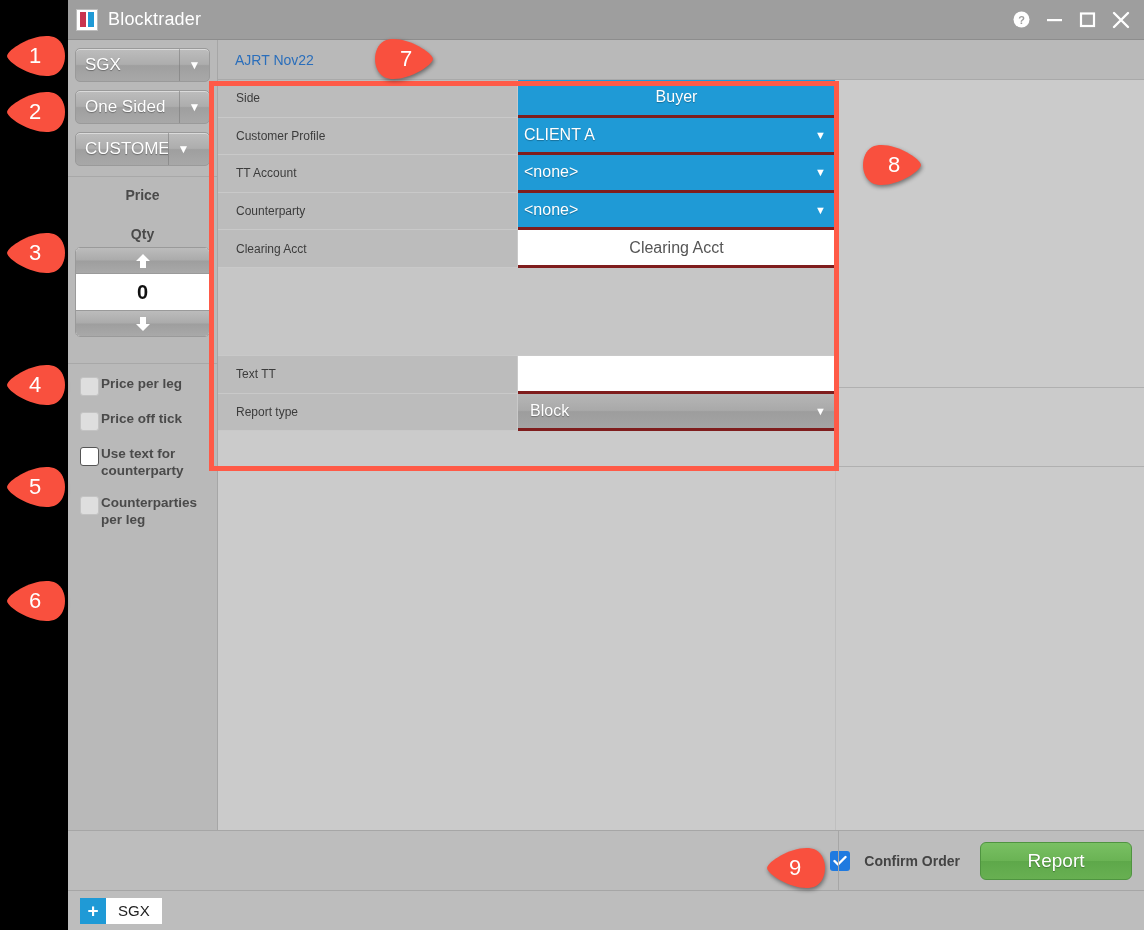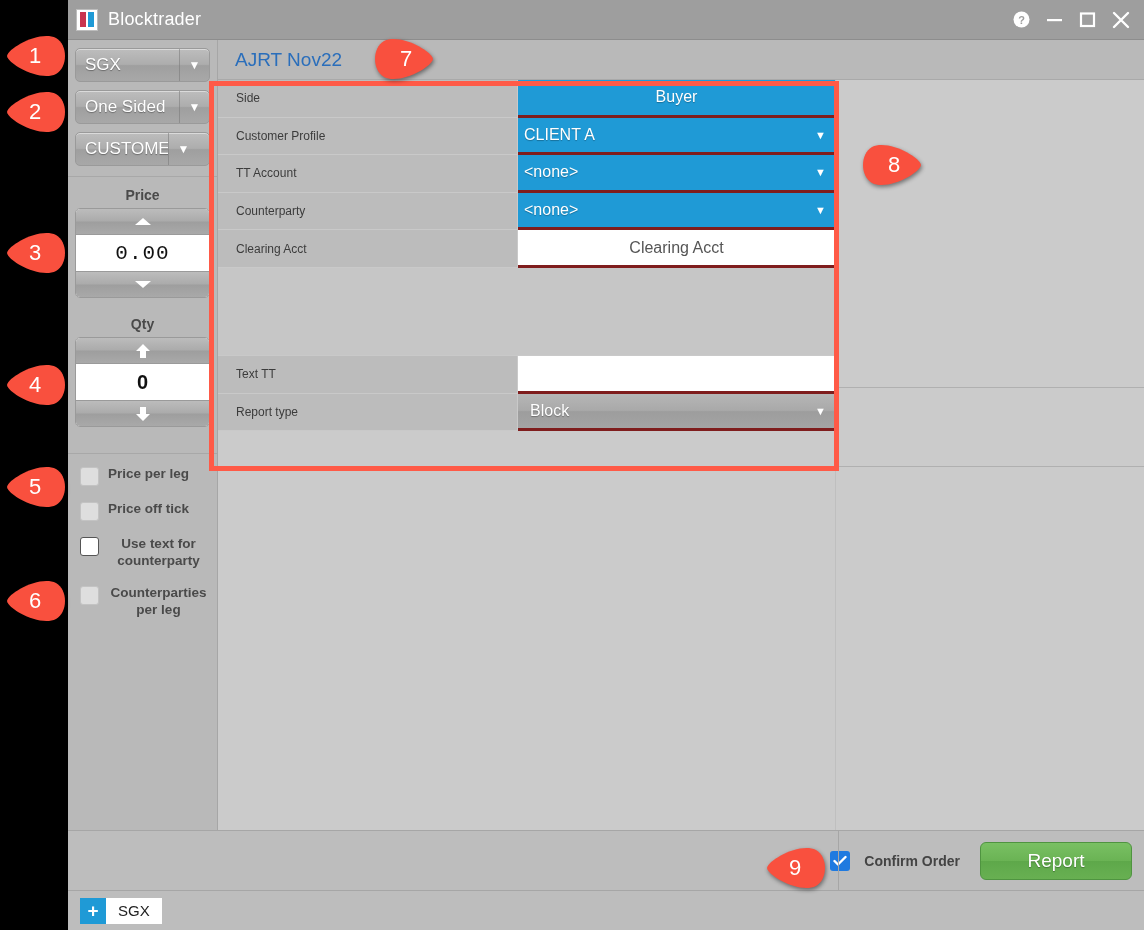--- a/index.html
+++ b/index.html
@@ -92,36 +92,36 @@
   .spin-val {
     height: 36px; background: #ffffff; display: flex; align-items: center;
     justify-content: center; font-size: 21px; color: #111;
     font-family: "Liberation Mono", monospace; letter-spacing: 1px;
   }
   .spin-val.plain { font-family: "Liberation Sans", sans-serif; font-weight: bold; font-size: 20px; letter-spacing: 0; }
 
   .sb-sep2 { height: 1px; background: #a8a8a8; margin: 18px 0 0 0; }
 
   .checks { padding: 12px 8px 0 12px; display: flex; flex-direction: column; gap: 15px; }
-  .chk-row { display: flex; align-items: flex-start; gap: 9px; cursor: pointer; text-align: center; }
+  .chk-row { display: flex; align-items: flex-start; gap: 2px; cursor: pointer; }
   .chk-box {
     flex: 0 0 19px; width: 19px; height: 19px; border-radius: 3px;
     background: #dedede; border: 1px solid #c3c3c3; margin-top: 1px;
   }
   .chk-box.active { background: #ffffff; border: 1px solid #555; }
   .chk-label { font-size: 13.5px; font-weight: bold; color: #4a4a4a; line-height: 1.25; }
 
   
   .main { flex: 1 1 auto; display: flex; flex-direction: column; min-width: 0; background: #cbcbcb; }
   .main-head {
     height: 40px; flex: 0 0 40px; background: #b9b9b9;
     display: flex; align-items: center; padding-left: 17px;
     border-bottom: 1px solid #a9a9a9;
   }
-  .instrument { font-size: 19px; color: #2a6ebb; }
+  .instrument { font-size: 14px; color: #2a6ebb; }
 
   .main-body { flex: 1 1 auto; position: relative; }
 
   
   .form-tbl {
     position: absolute; left: 0; top: 0; width: 617px;
   }
   .frow { display: flex; height: 37.6px; }
   .frow .fl {
     flex: 0 0 300px; background: #bcbcbc; border-bottom: 1px solid #c9c9c9;
@@ -266,33 +266,20 @@
           <div class="combo narrow">
             <span class="ctext">CUSTOMER</span>
             <span class="carrow">▼</span>
           </div>
         </div>
 
         <div class="sb-sep"></div>
 
         <div class="sb-field">
           <div class="sb-label">Price</div>
-          <div class="spinner">
-            <div class="spin-btn top">
-              <svg width="18" height="9" viewBox="0 0 18 9">
-                  <path d="M9,1 L17,8 L1,8 Z" fill="#fff"></path>
-                </svg>
-            </div>
-            <div class="spin-val">0.00</div>
-            <div class="spin-btn bot">
-              <svg width="18" height="9" viewBox="0 0 18 9">
-                  <path d="M9,8 L1,1 L17,1 Z" fill="#fff"></path>
-                </svg>
-            </div>
-          </div>
         </div>
 
         <div class="sb-field">
           <div class="sb-label">Qty</div>
           <div class="spinner">
             <div class="spin-btn top">
               <svg width="20" height="20" viewBox="0 0 20 20">
                   <path d="M10,3 L17,10 L13,10 L13,17 L7,17 L7,10 L3,10 Z" fill="#fff"></path>
                 </svg>
             </div>

